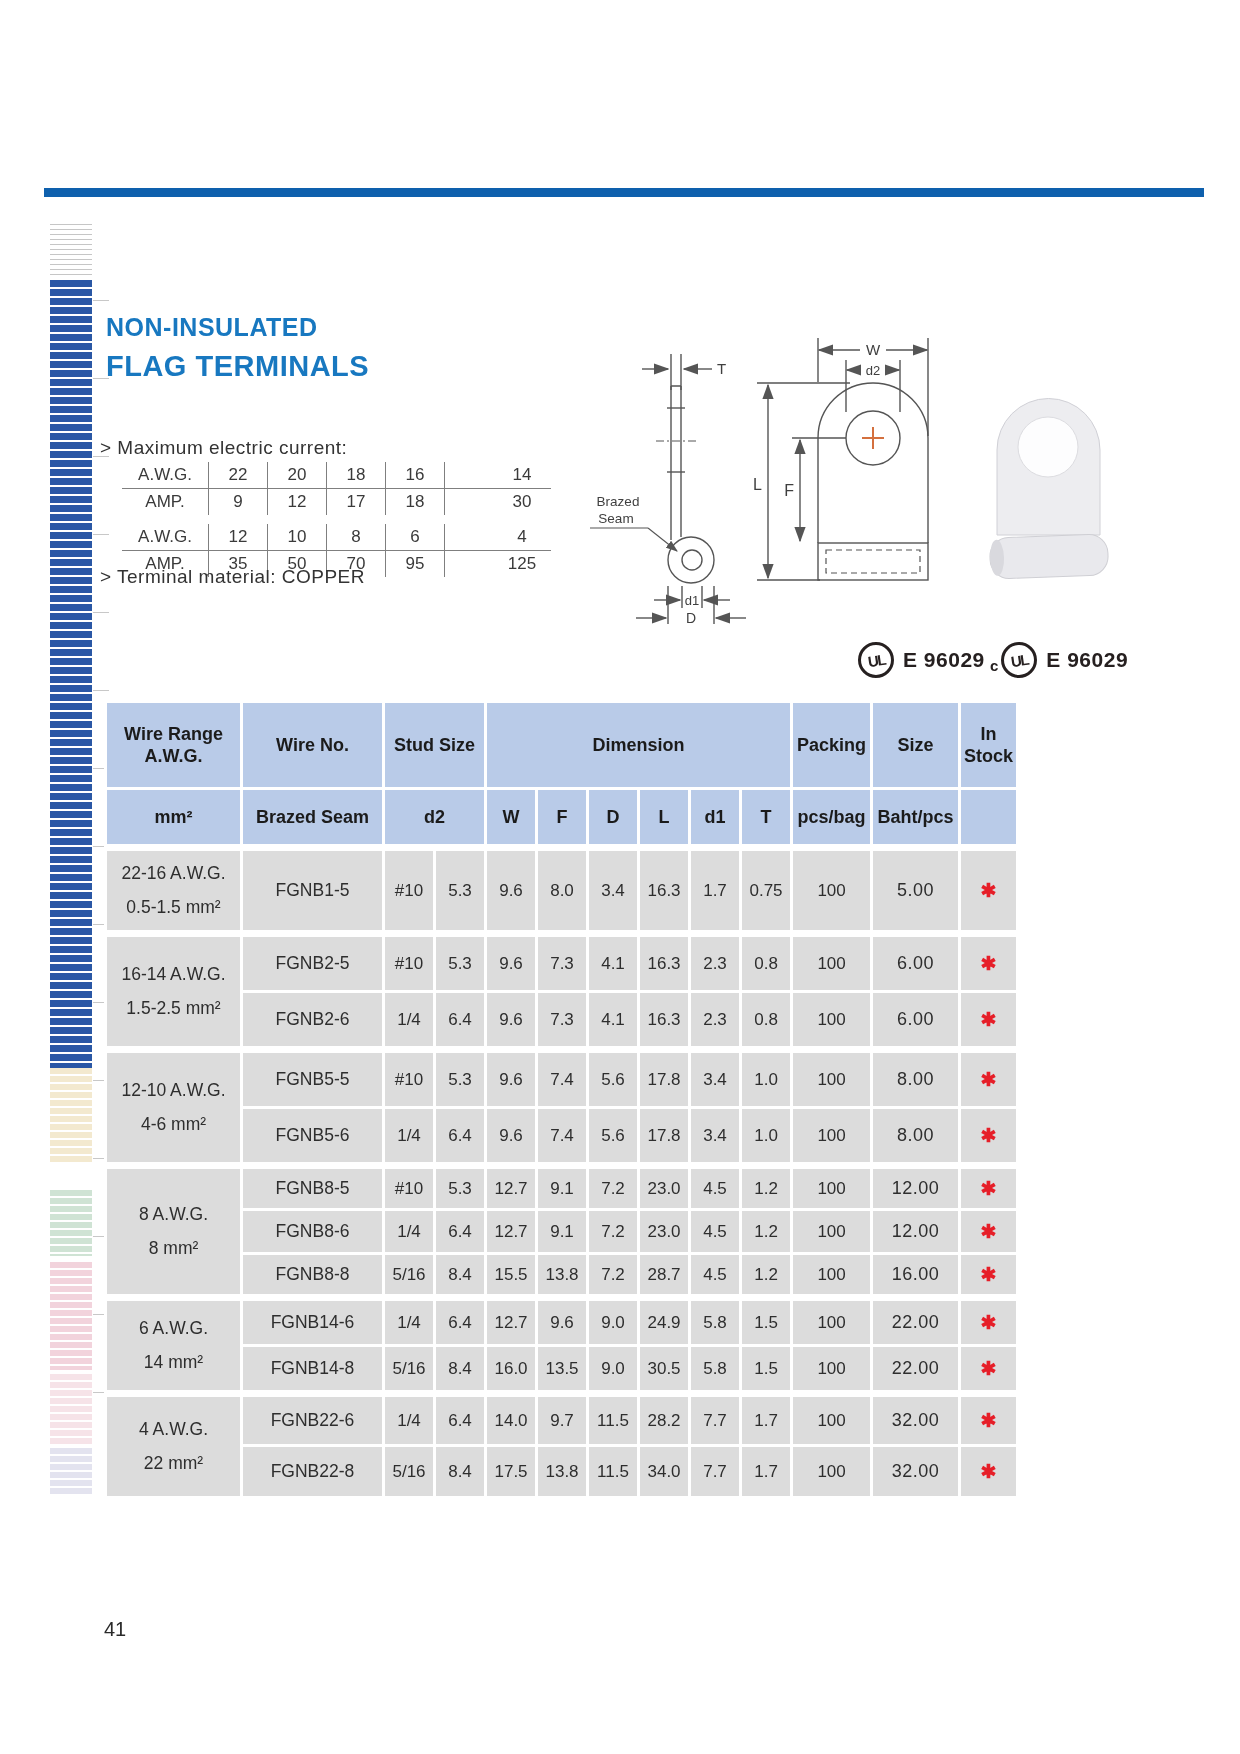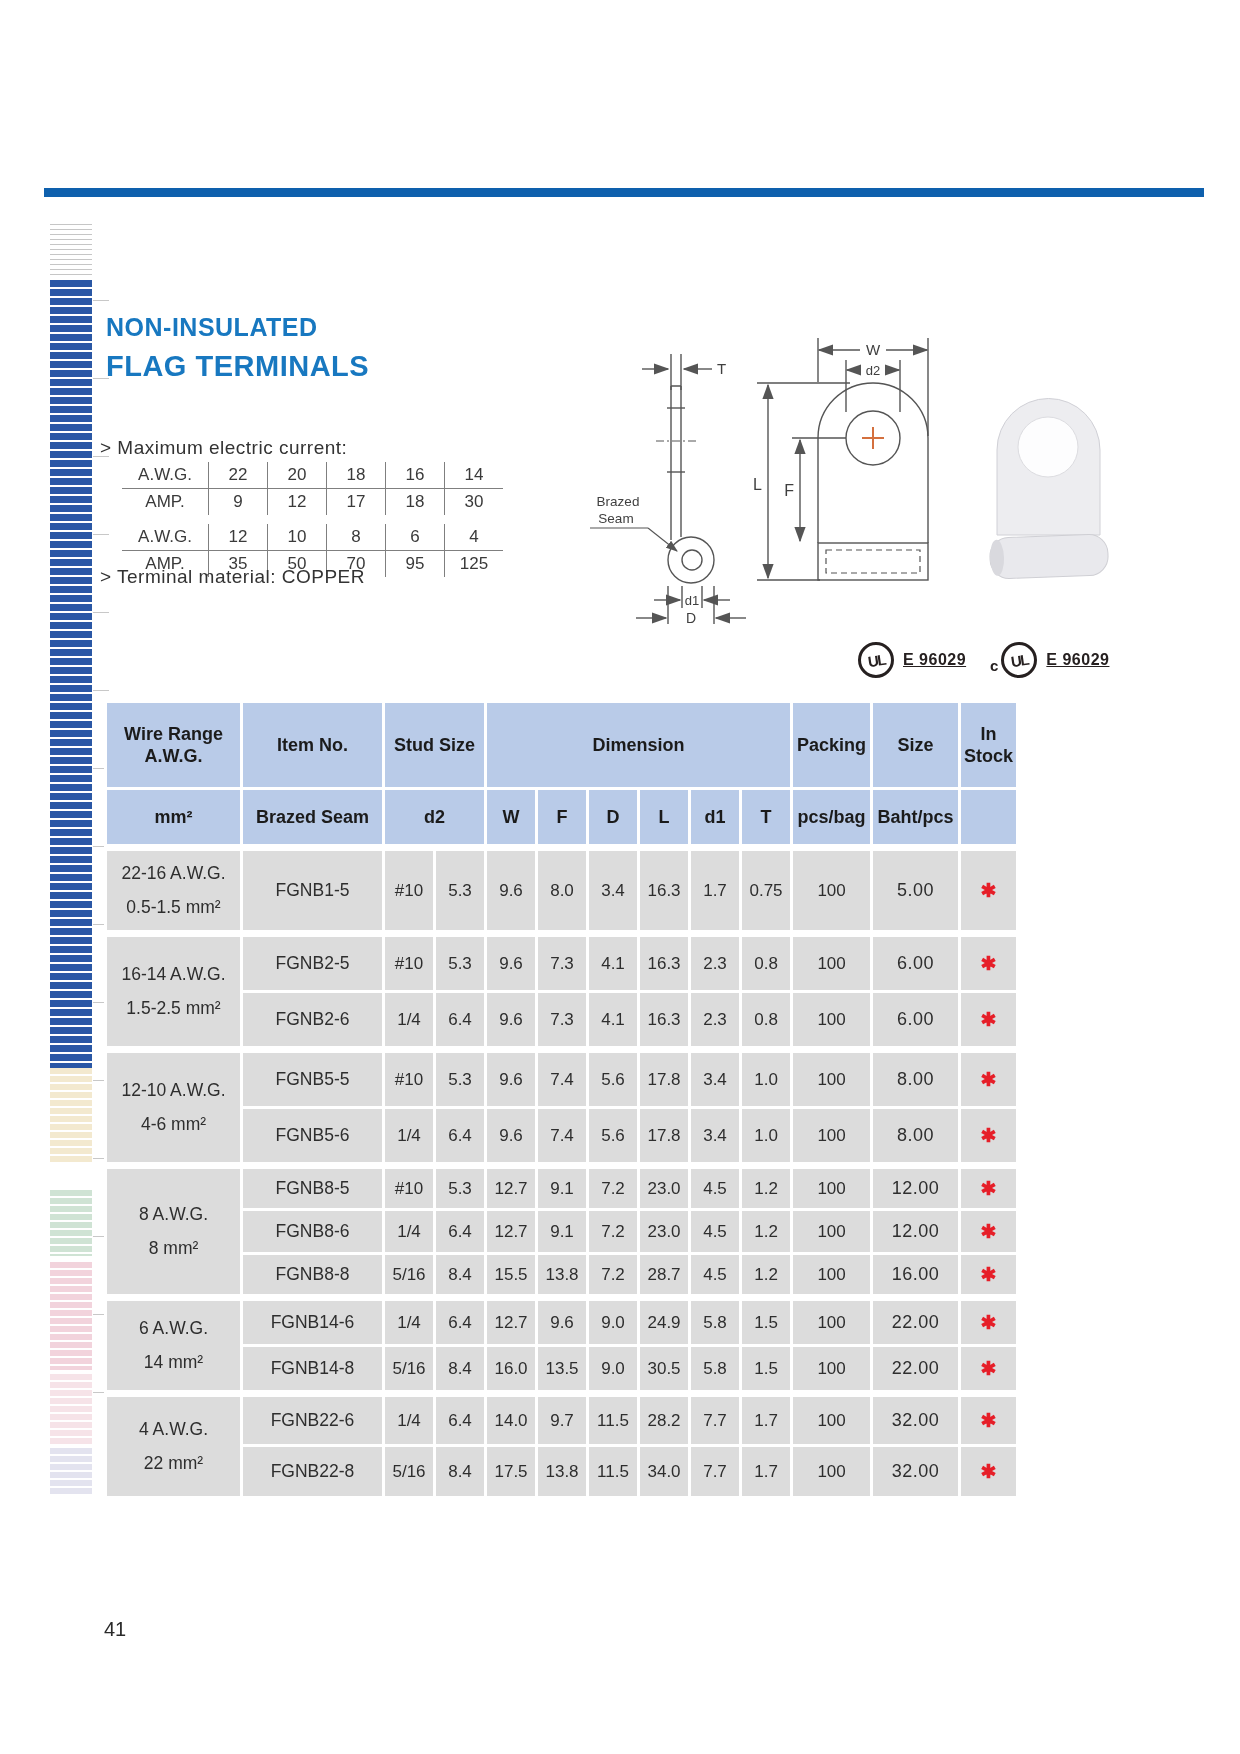--- a/index.html
+++ b/index.html
@@ -34,37 +34,37 @@
   
   .title-thai{position:absolute;left:103px;top:258px;font-size:38px;font-weight:700;color:var(--title-navy);}
   .title-en1{position:absolute;left:106px;top:313px;font-size:25px;font-weight:700;color:var(--subtitle-blue);letter-spacing:.5px;}
   .title-en2{position:absolute;left:106px;top:350px;font-size:29px;font-weight:700;color:var(--subtitle-blue);letter-spacing:.5px;}
 
   
   .max-current{position:absolute;left:100px;top:437px;font-size:19px;color:#333;letter-spacing:.5px;}
   .material{position:absolute;left:100px;top:566px;font-size:19px;color:#333;letter-spacing:.5px;}
   .current-table{position:absolute;left:122px;top:462px;border-collapse:collapse;font-size:17px;color:#3a3a3a;}
   .current-table td{width:58px;height:26px;text-align:center;border-right:1.5px solid var(--line-gray);padding:0;}
-  .current-table td:last-child{border-right:none;}
+  .current-table td:last-child{border-right:none;padding-left:48px;}
   .current-table tr.awg td{border-bottom:1.5px solid var(--line-gray);}
   .current-table tr.spacer td{border:none;height:9px;}
   .current-table td.lbl{width:86px;}
 
   
   .diagram{position:absolute;left:530px;top:290px;}
   .diagram text{font-family:"Liberation Sans",sans-serif;fill:#3f3f3f;}
 
   
   .cert{position:absolute;top:642px;display:flex;align-items:center;gap:9px;}
   .cert-1{left:858px;} .cert-2{left:990px;}
   .ul-prefix{font-size:15px;font-weight:700;color:#262020;align-self:flex-end;margin-right:-6px;margin-bottom:4px;}
   .ul-circle{width:30px;height:30px;border:3px solid #262020;border-radius:50%;display:flex;
              align-items:center;justify-content:center;}
   .ul-letters{font-size:15px;font-weight:800;color:#262020;letter-spacing:-1.5px;transform:rotate(-8deg);}
-  .ul-number{font-size:16px;font-weight:700;color:#262020;letter-spacing:.5px;text-decoration:underline;}
+  .ul-number{font-size:21px;font-weight:700;color:#262020;letter-spacing:.5px;}
 
   
   .ptable-wrap{position:absolute;left:104px;top:700px;}
   .ptable{border-collapse:collapse;table-layout:fixed;width:905px;color:#2e2e2e;}
   .ptable th,.ptable td{border:3px solid #ffffff;text-align:center;padding:0;}
   .ptable thead th{background:var(--header-cell);font-weight:700;color:#1b1b1b;font-size:18px;line-height:1.25;}
   .ptable thead tr.h1 th{height:84px;}
   .ptable thead tr.h2 th{height:54px;}
   .ptable tbody td{background:var(--data-cell);font-size:17px;}
   .ptable tr.gstart td{border-top:7px solid #ffffff;}
@@ -268,21 +268,21 @@
           <col style="width:51px">
           <col style="width:51px">
           <col style="width:51px">
         <col style="width:80px">
           <col style="width:88px">
           <col style="width:58px">
       </colgroup>
       <thead>
         <tr class="h1">
           <th>Wire Range A.W.G.</th>
-          <th>Item No.</th>
+          <th>Wire No.</th>
           <th colspan="2">Stud Size</th>
           <th colspan="6">Dimension</th>
           <th>Packing</th>
           <th>Size</th>
           <th>In Stock</th>
         </tr>
         <tr class="h2">
           <th>mm²</th>
           <th>Brazed Seam</th>
           <th colspan="2">d2</th>

